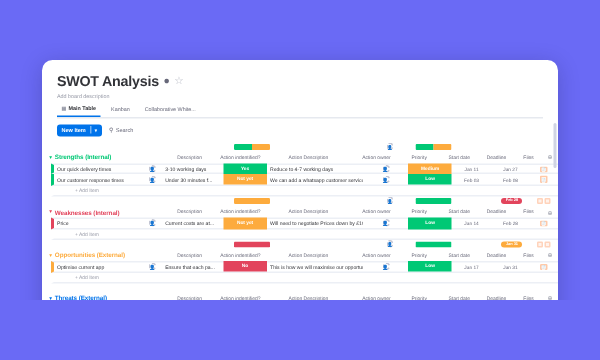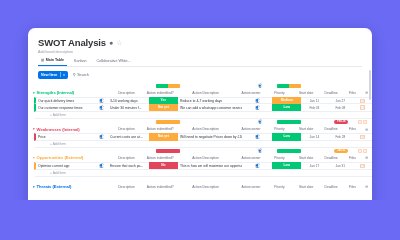--- a/index.html
+++ b/index.html
@@ -7,21 +7,21 @@
   body {
     background: #6a6af5;
     font-family: "Liberation Sans", sans-serif;
     -webkit-font-smoothing: antialiased;
   }
 
   #app { position: relative; width: 400px; height: 200px; }
 
   .board-card {
     position: absolute;
-    left: 28px; top: 28px;
+    left: 28px; top: 40px;
     width: 344px; height: 190px;
     background: #ffffff;
     border-radius: 7px 7px 0 0;
     box-shadow: 0 3px 14px rgba(20,20,60,.22);
     overflow: hidden;
   }
 
   
   .hdr { padding: 9px 10px 0 10px; }
   .title-row { display: flex; align-items: center; gap: 3px; }

